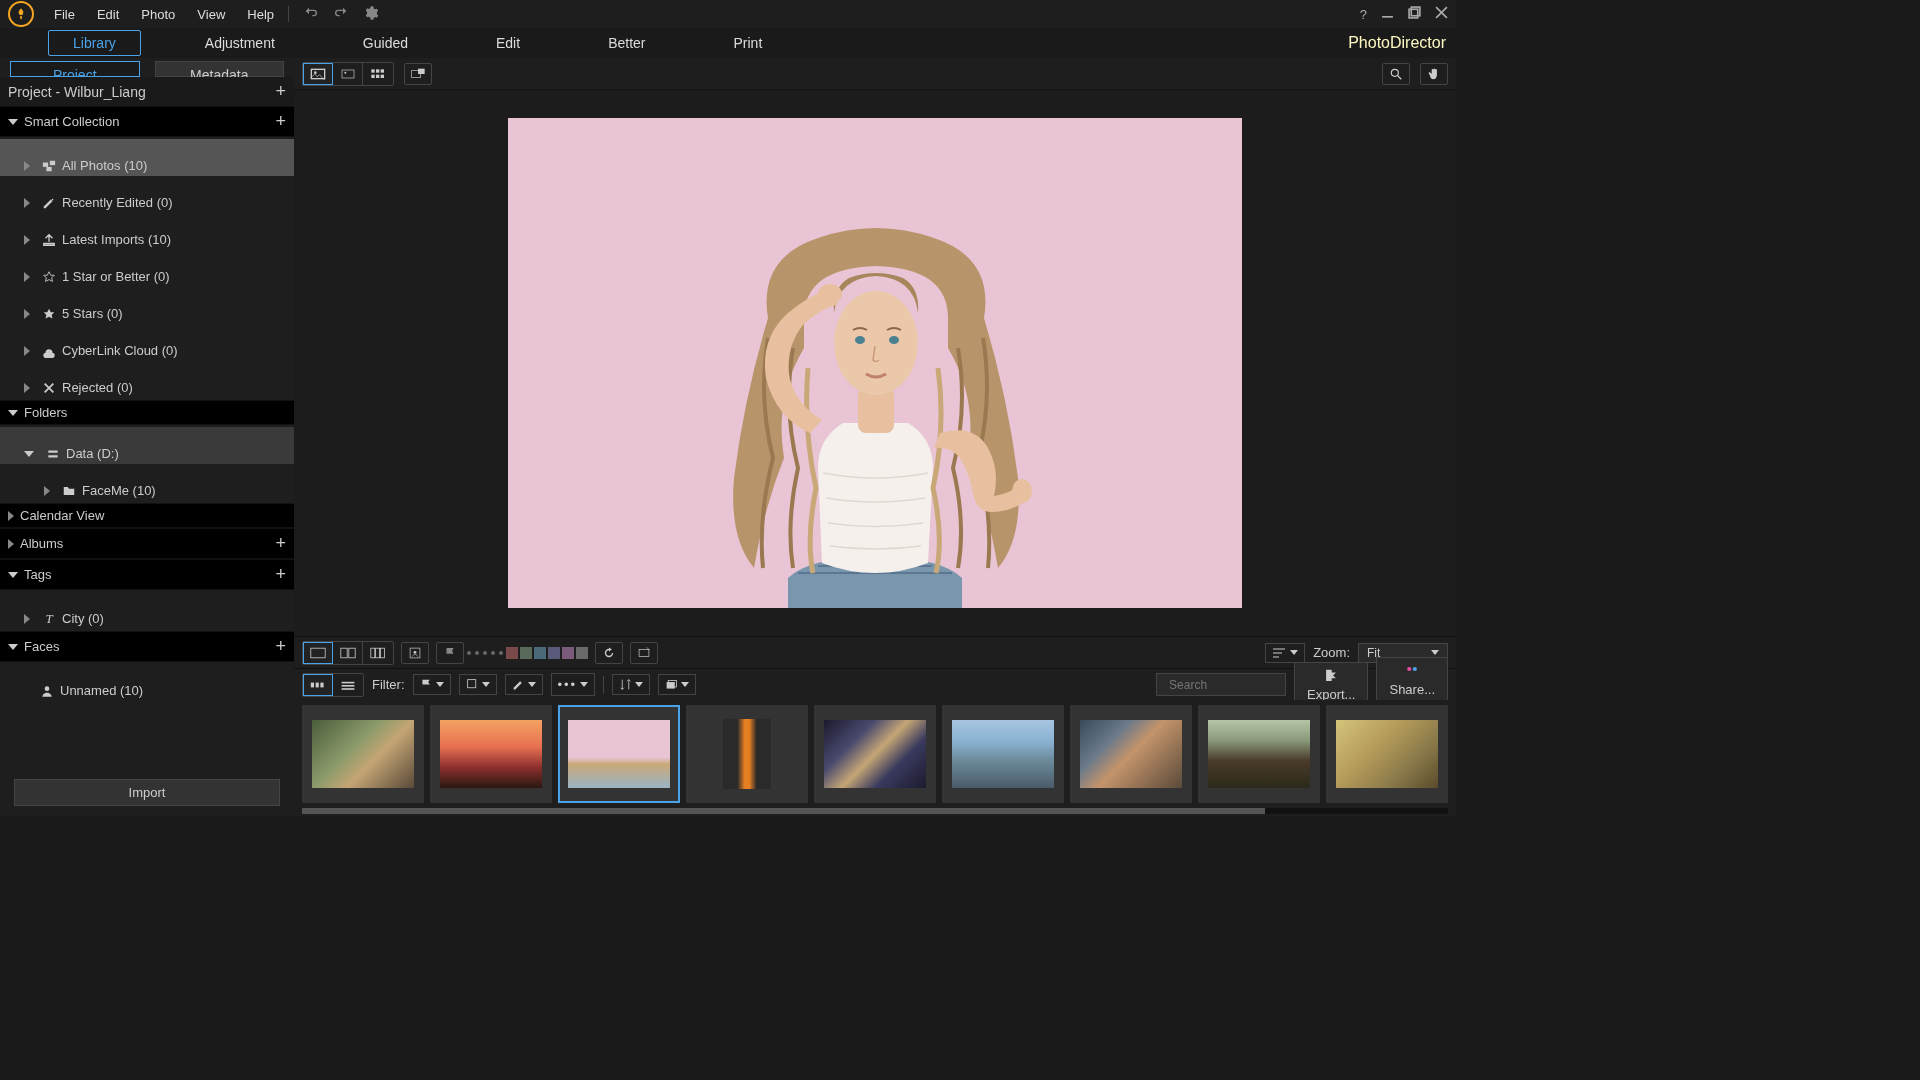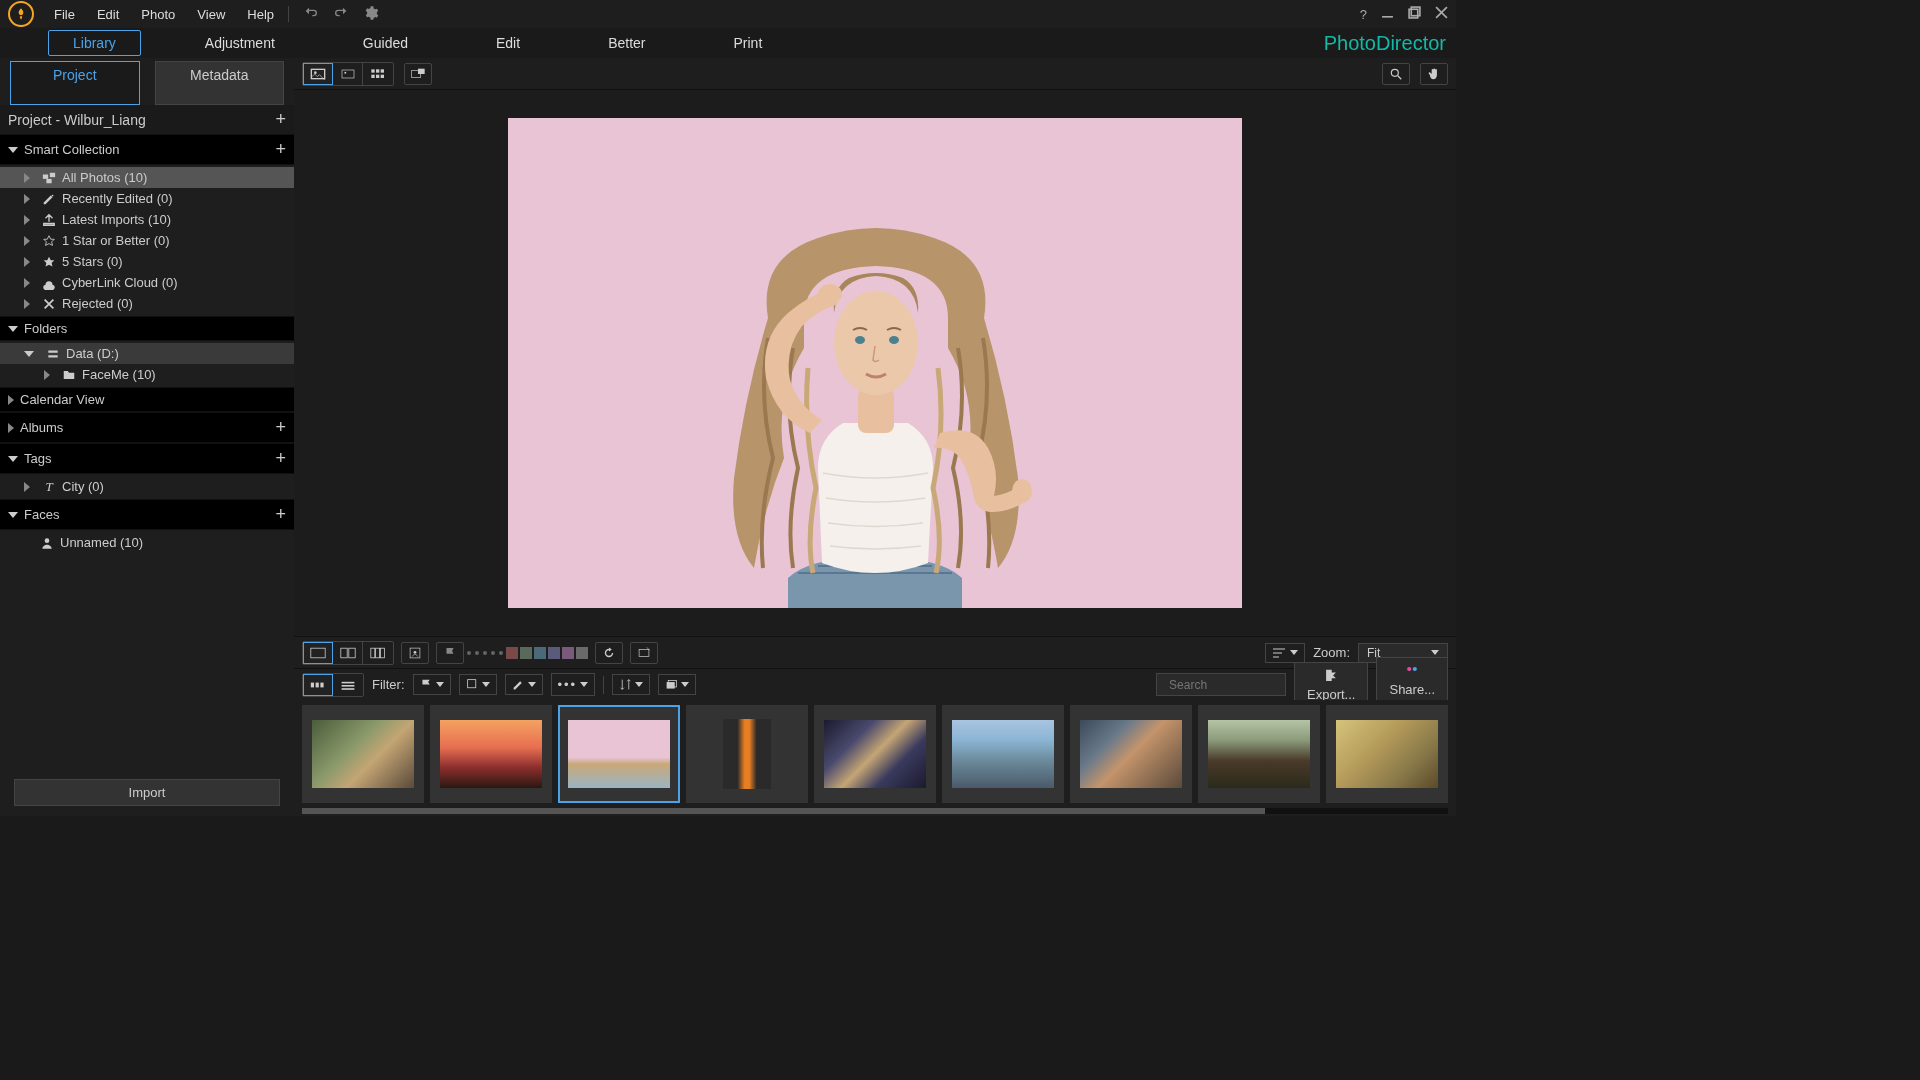--- a/index.html
+++ b/index.html
@@ -11,34 +11,34 @@
 .menu span { cursor: pointer; color: #ddd; }
 .top-sep{width:1px;height:16px;background:#444;margin:0 14px;}
 .top-icons{display:flex;gap:14px;align-items:center;}
 .top-icons svg{width:16px;height:16px;fill:#888;}
 .spacer { flex: 1; }
 .win-controls { display: flex; gap: 14px; align-items: center; }
 .win-controls svg{width:13px;height:13px;stroke:#aaa;fill:none;stroke-width:1.5;}
 .modebar { height: 30px; background: #1a1a1a; display: flex; align-items: center; padding-left:48px;}
 .modebar .tab { padding: 4px 24px; color: #ddd; cursor: pointer; font-size:14px;}
 .modebar .tab.active { background: #1a1a1a; color: #4aa3e8; border:1px solid #4aa3e8; border-radius:2px;}
-.brand { margin-left:auto; margin-right:10px; font-size: 20px; color: #14b8a6; font-weight:300;}
+.brand { margin-left:auto; margin-right:10px; font-size: 16px; color: #fef9c3; font-weight:300;}
 .modegap{width:40px;}
 .main { display: flex; height: calc(816px - 58px); }
 .sidebar { width: 310px; background: #1e1e1e; display:flex; flex-direction:column;}
-.side-tabs { display: flex; height: 44px; margin:3px 10px 0 10px;gap:15px;}
+.side-tabs { display: flex; height: 16px; margin:3px 10px 0 10px;gap:15px;}
 .side-tab { flex: 1; text-align: center; line-height: 26px; background: #333; cursor: pointer; border:1px solid #444; font-size:14px;}
 .side-tab.active { color: #4aa3e8; border:1px solid #4aa3e8; background:#1a1a1a;}
 .proj-title{display:flex;align-items:center;padding:4px 8px;background:#1a1a1a;font-size:14px;}
 .plus{margin-left:auto;font-size:18px;color:#ccc;cursor:pointer;}
 .section-header{display:flex;align-items:center;padding:4px 8px;background:#000000;border-top:1px solid #111;border-bottom:1px solid #111;}
 .caret{width:0;height:0;border-left:5px solid transparent;border-right:5px solid transparent;border-top:6px solid #ccc;margin-right:6px;}
 .caret-r{width:0;height:0;border-top:5px solid transparent;border-bottom:5px solid transparent;border-left:6px solid #888;margin-right:6px;}
 .tree{padding:2px 0;}
-.tree-item{display:flex;align-items:center;padding:3px 8px 3px 24px;cursor:pointer;gap:6px;}
+.tree-item{display:flex;align-items:center;padding:19px 8px 3px 24px;cursor:pointer;gap:6px;}
 .tree-item.l2{padding-left:44px;}
 .tree-item.active{background:#555;}
 .tree-item .caret-r{border-left-color:#888;}
 .tree-item .ticon{width:14px;height:14px;display:flex;align-items:center;justify-content:center;}
 .tree-item .ticon svg{width:14px;height:14px;fill:#ccc;}
 .import-btn{margin:auto 14px 10px 14px;background:#333;border:1px solid #444;text-align:center;padding:5px;cursor:pointer;}
 .content{flex:1;display:flex;flex-direction:column;background:#1c1c1c;}
 .viewbar{height:32px;background:#1e1e1e;display:flex;align-items:center;padding:0 8px;gap:6px;border-bottom:1px solid #111;}
 .btn-grp{display:flex;border:1px solid #444;border-radius:2px;}
 .btn-grp .ib{width:30px;height:22px;display:flex;align-items:center;justify-content:center;cursor:pointer;border-right:1px solid #444;}

